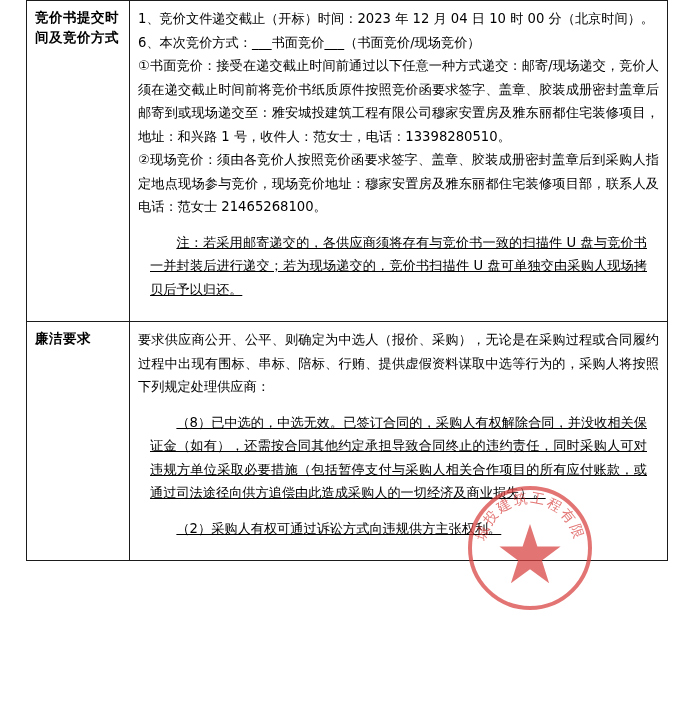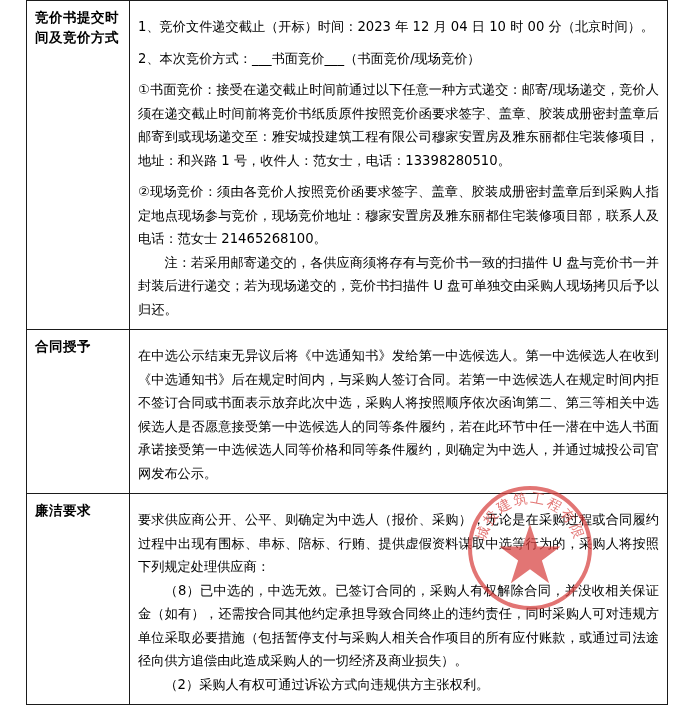--- a/index.html
+++ b/index.html
@@ -44,26 +44,27 @@
     padding-left: 4px;
     padding-right: 4px;
   }
   td.body {
     font-size: 13.2px;
     line-height: 1.78;
     text-align: justify;
     text-justify: inter-ideograph;
   }
   p.para {
-    margin: 8px 0 0 0;
+    margin: 0 0 0 0;
     text-indent: 0;
   }
   p.indent2 {
-    margin: 0;
+    margin: 12px;
     text-indent: 2em;
+    text-decoration: underline;
   }
   
   .seal {
     position: absolute;
     left: 466px;
     top: 484px;
     width: 128px;
     height: 128px;
     pointer-events: none;
   }
@@ -73,30 +74,24 @@
 <body>
 
 <div class="page">
 
   <table class="doc">
     <tbody>
       <tr>
         <td class="label">竞价书提交时间及竞价方式</td>
         <td class="body">
           <p class="para">1、竞价文件递交截止（开标）时间：2023 年 12 月 04 日 10 时 00 分（北京时间）。</p>
-          <p class="para">2、本次竞价方式：___书面竞价___（书面竞价/现场竞价）</p>
+          <p class="para">6、本次竞价方式：___书面竞价___（书面竞价/现场竞价）</p>
           <p class="para">①书面竞价：接受在递交截止时间前通过以下任意一种方式递交：邮寄/现场递交，竞价人须在递交截止时间前将竞价书纸质原件按照竞价函要求签字、盖章、胶装成册密封盖章后邮寄到或现场递交至：雅安城投建筑工程有限公司穆家安置房及雅东丽都住宅装修项目，地址：和兴路 1 号，收件人：范女士，电话：13398280510。</p>
           <p class="para">②现场竞价：须由各竞价人按照竞价函要求签字、盖章、胶装成册密封盖章后到采购人指定地点现场参与竞价，现场竞价地址：穆家安置房及雅东丽都住宅装修项目部，联系人及电话：范女士 21465268100。</p>
           <p class="indent2">注：若采用邮寄递交的，各供应商须将存有与竞价书一致的扫描件 U 盘与竞价书一并封装后进行递交；若为现场递交的，竞价书扫描件 U 盘可单独交由采购人现场拷贝后予以归还。</p>
-        </td>
-      </tr>
-      <tr>
-        <td class="label">合同授予</td>
-        <td class="body">
-          <p class="para">在中选公示结束无异议后将《中选通知书》发给第一中选候选人。第一中选候选人在收到《中选通知书》后在规定时间内，与采购人签订合同。若第一中选候选人在规定时间内拒不签订合同或书面表示放弃此次中选，采购人将按照顺序依次函询第二、第三等相关中选候选人是否愿意接受第一中选候选人的同等条件履约，若在此环节中任一潜在中选人书面承诺接受第一中选候选人同等价格和同等条件履约，则确定为中选人，并通过城投公司官网发布公示。</p>
         </td>
       </tr>
       <tr>
         <td class="label">廉洁要求</td>
         <td class="body">
           <p class="para">要求供应商公开、公平、则确定为中选人（报价、采购），无论是在采购过程或合同履约过程中出现有围标、串标、陪标、行贿、提供虚假资料谋取中选等行为的，采购人将按照下列规定处理供应商：</p>
           <p class="indent2">（8）已中选的，中选无效。已签订合同的，采购人有权解除合同，并没收相关保证金（如有），还需按合同其他约定承担导致合同终止的违约责任，同时采购人可对违规方单位采取必要措施（包括暂停支付与采购人相关合作项目的所有应付账款，或通过司法途径向供方追偿由此造成采购人的一切经济及商业损失）。</p>
           <p class="indent2">（2）采购人有权可通过诉讼方式向违规供方主张权利。</p>
 
         </td>

